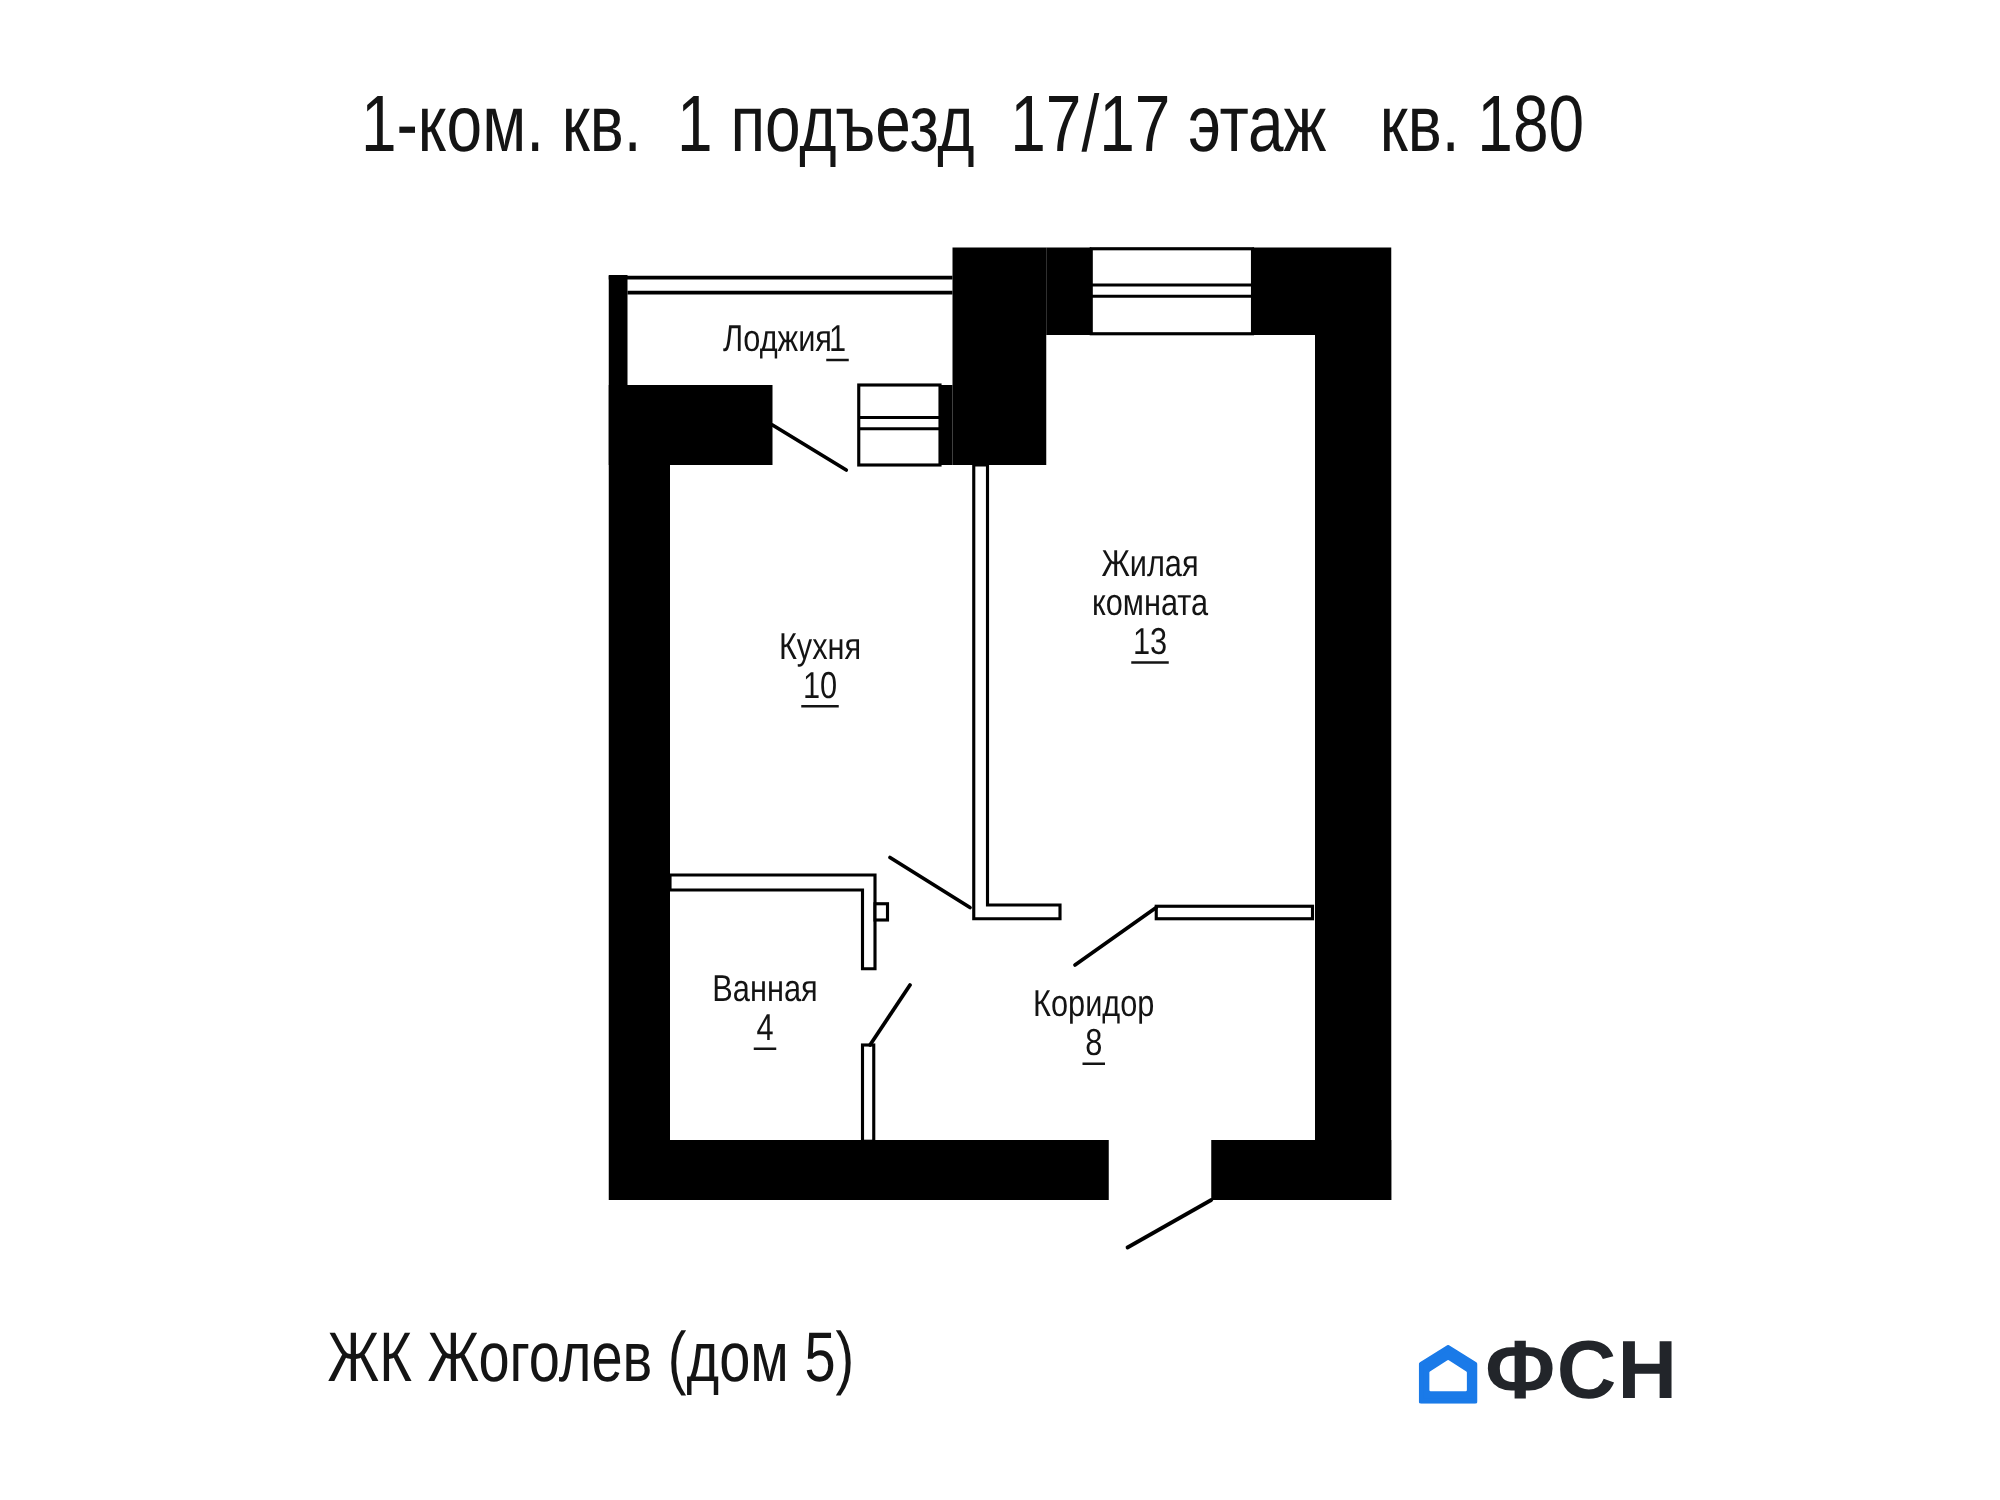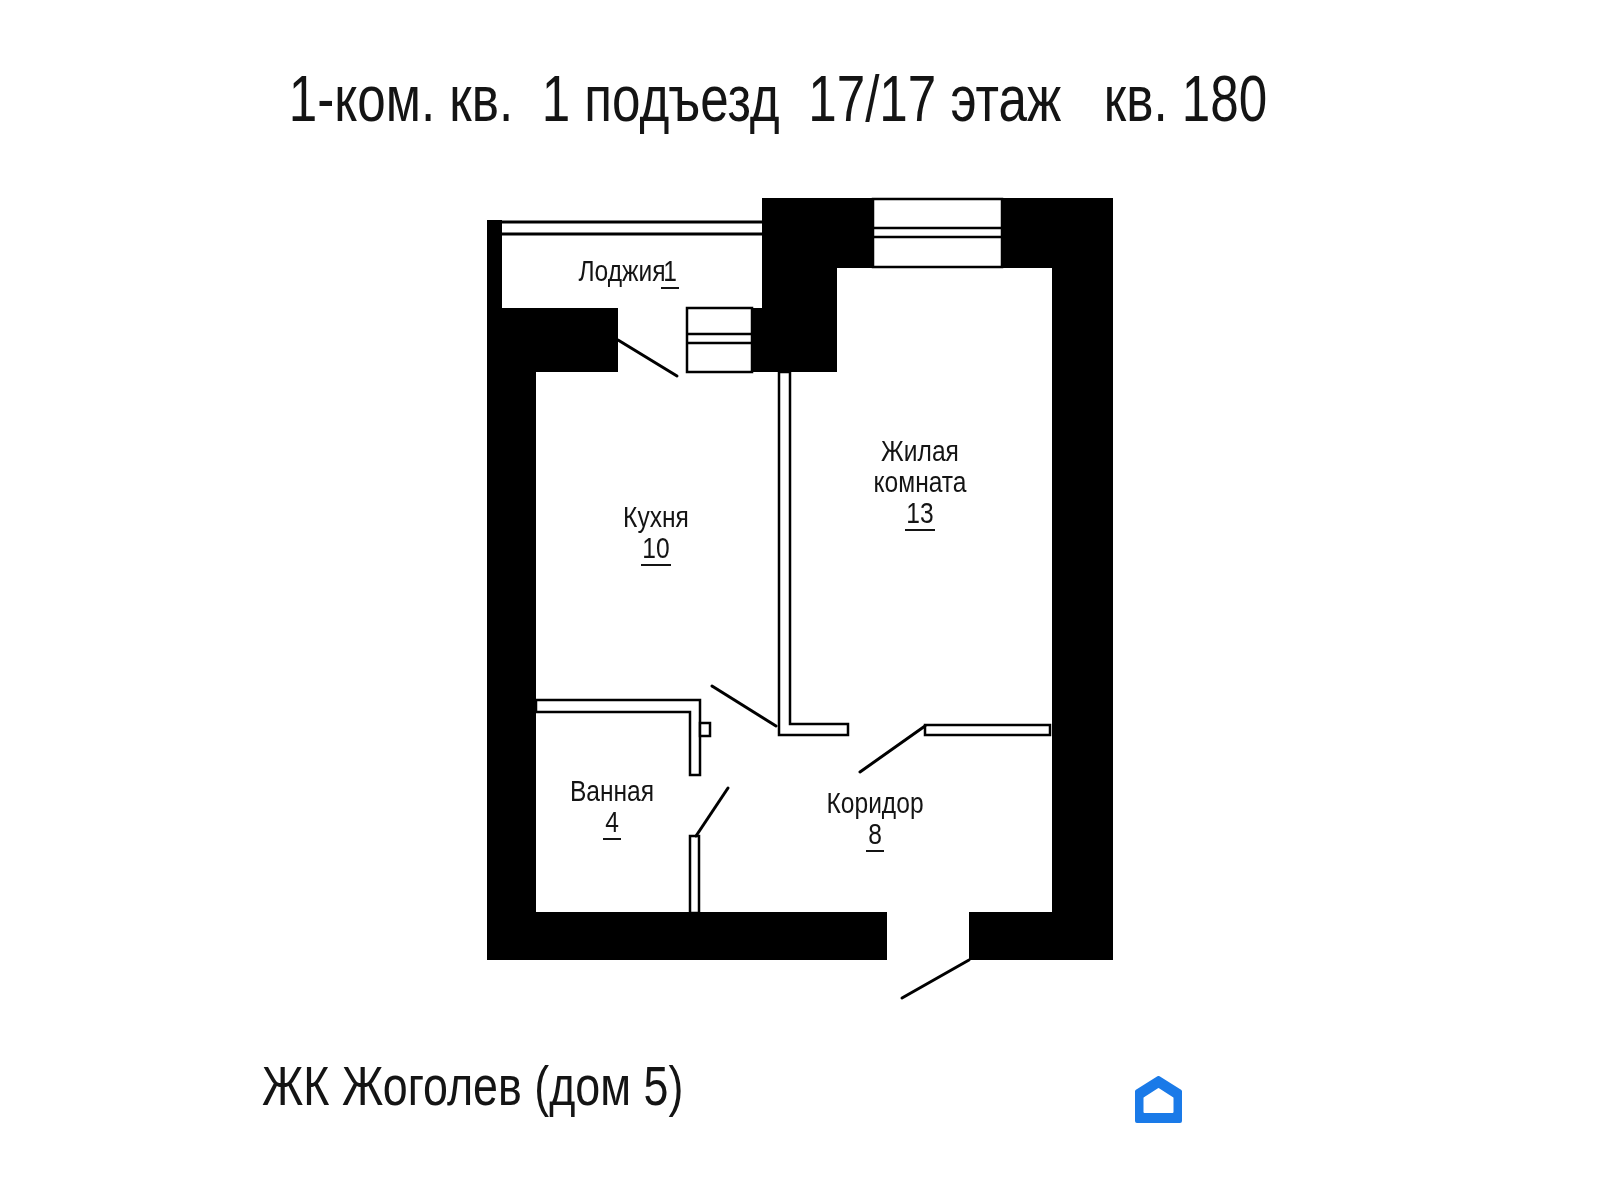--- a/index.html
+++ b/index.html
@@ -109,13 +109,14 @@
   </g>
 </svg>
 
 <div class="footer-project">ЖК Жоголев (дом 5)</div>
 
 <div class="logo">
   <svg class="logo-house" width="47" height="47" viewBox="0 0 47 47" xmlns="http://www.w3.org/2000/svg">
     <path d="M23.5,2 L45,15.5 V45 H2 V15.5 Z" stroke="#1a7ae8" stroke-width="4" stroke-linejoin="round" fill="#1a7ae8"></path>
     <path d="M23.5,13 L37.5,22 V36 H9.5 V22 Z" fill="#ffffff" stroke="#ffffff" stroke-width="2" stroke-linejoin="round"></path>
   </svg>
+  <div class="logo-text">ФСН</div>
 </div>
 
 </body></html>

